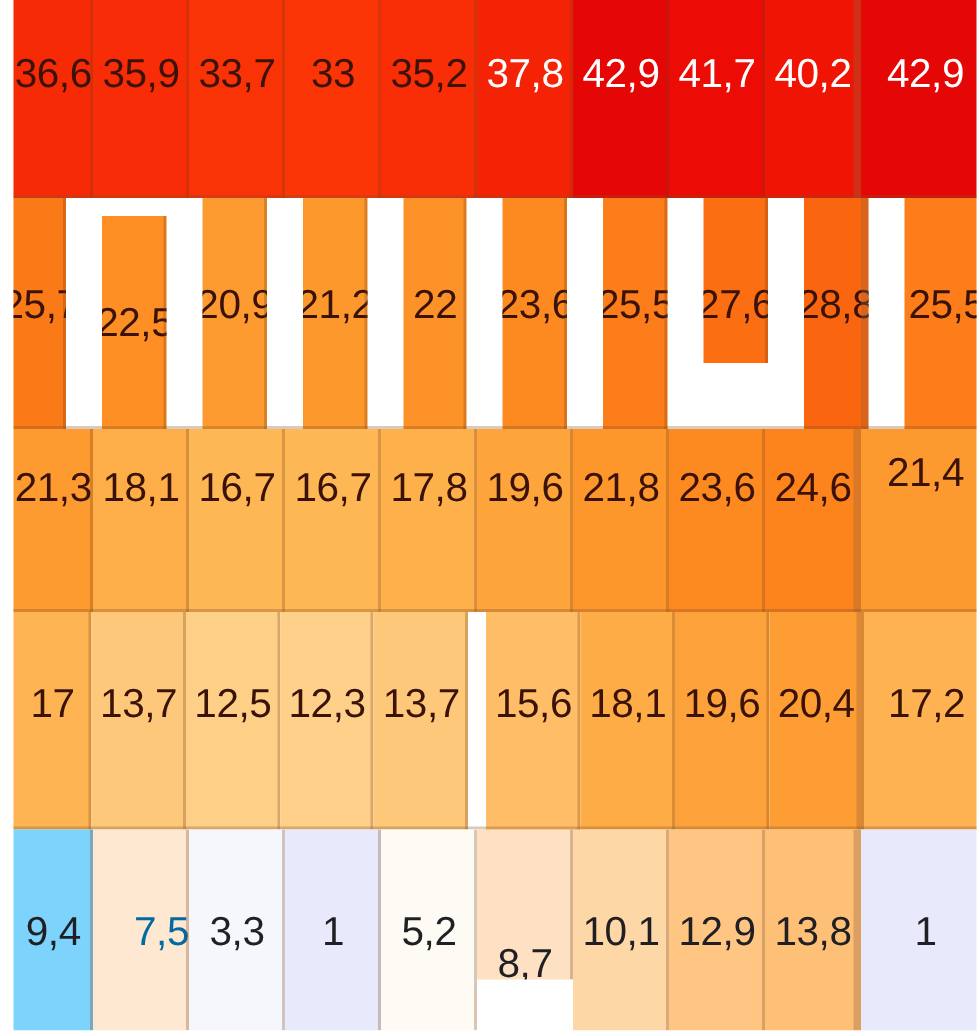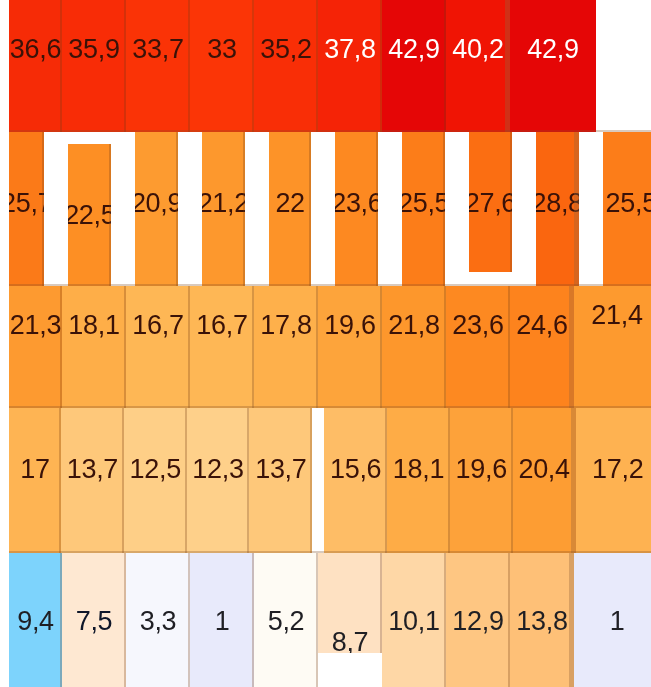--- a/index.html
+++ b/index.html
@@ -95,20 +95,23 @@
       </div>
       <div class="hm-cell sep-right" style="width: 64px; height: 132px; background: rgb(249, 46, 6); color: rgb(58, 18, 8); padding-top: 36px;">
         <span class="val">35,2</span>
       </div>
       <div class="hm-cell sep-right" style="width: 64px; height: 132px; background: rgb(245, 35, 6); color: rgb(255, 255, 255); padding-top: 36px;">
         <span class="val">37,8</span>
       </div>
       <div class="hm-cell sep-right" style="width: 64px; height: 132px; background: rgb(229, 6, 6); color: rgb(255, 255, 255); padding-top: 36px;">
         <span class="val">42,9</span>
       </div>
+      <div class="hm-cell sep-right" style="width: 64px; height: 132px; background: rgb(236, 12, 5); color: rgb(255, 255, 255); padding-top: 36px;">
+        <span class="val">41,7</span>
+      </div>
       <div class="hm-cell sep-right-wide" style="width: 64px; height: 132px; background: rgb(240, 20, 4); color: rgb(255, 255, 255); padding-top: 36px;">
         <span class="val">40,2</span>
       </div>
       <div class="hm-cell" style="width: 86px; height: 132px; background: rgb(229, 6, 6); color: rgb(255, 255, 255); padding-top: 36px;">
         <span class="val">42,9</span>
       </div>
     </div>
     <div class="hm-row sep-bottom" style="top: 132px; height: 154px; gap: 24px;">
       <div class="hm-cell sep-right" style="width: 53px; height: 154px; background: rgb(251, 122, 24); color: rgb(58, 18, 8); padding-top: 58px;">
         <span class="val">25,7</span>
@@ -124,21 +127,21 @@
       </div>
       <div class="hm-cell sep-right" style="width: 64px; height: 154px; background: rgb(253, 147, 40); color: rgb(58, 18, 8); padding-top: 58px;">
         <span class="val">22</span>
       </div>
       <div class="hm-cell sep-right" style="width: 64px; height: 154px; background: rgb(253, 137, 33); color: rgb(58, 18, 8); padding-top: 58px;">
         <span class="val">23,6</span>
       </div>
       <div class="hm-cell sep-right" style="width: 64px; height: 154px; background: rgb(252, 125, 25); color: rgb(58, 18, 8); padding-top: 58px;">
         <span class="val">25,5</span>
       </div>
-      <div class="hm-cell sep-right" style="width: 64px; height: 140px; background: rgb(251, 110, 18); color: rgb(58, 18, 8); padding-top: 58px;">
+      <div class="hm-cell sep-right" style="width: 64px; height: 110px; background: rgb(251, 110, 18); color: rgb(58, 18, 8); padding-top: 58px;">
         <span class="val">27,6</span>
       </div>
       <div class="hm-cell sep-right-wide" style="width: 64px; height: 154px; background: rgb(250, 102, 15); color: rgb(58, 18, 8); padding-top: 58px;">
         <span class="val">28,8</span>
       </div>
       <div class="hm-cell" style="width: 86px; height: 154px; background: rgb(252, 125, 25); color: rgb(58, 18, 8); padding-top: 58px;">
         <span class="val">25,5</span>
       </div>
     </div>
     <div class="hm-row sep-bottom" style="top: 286px; height: 122px;">
@@ -202,21 +205,21 @@
         <span class="val">20,4</span>
       </div>
       <div class="hm-cell" style="width: 86px; height: 145px; background: rgb(254, 178, 81); color: rgb(58, 18, 8); padding-top: 48px;">
         <span class="val">17,2</span>
       </div>
     </div>
     <div class="hm-row" style="top: 553px; height: 134px;">
       <div class="hm-cell sep-right" style="width: 53px; height: 134px; background: #7dd3fc; color: rgb(31, 31, 36); padding-top: 55px;">
         <span class="val">9,4</span>
       </div>
-      <div class="hm-cell sep-right" style="width: 64px; height: 134px; background: rgb(254, 232, 210); color: #0f172a; padding-top: 55px;">
+      <div class="hm-cell sep-right" style="width: 64px; height: 134px; background: rgb(254, 232, 210); color: #0369a1; padding-top: 55px; justify-content: flex-end;">
         <span class="val">7,5</span>
       </div>
       <div class="hm-cell sep-right" style="width: 64px; height: 134px; background: rgb(246, 247, 253); color: rgb(31, 31, 36); padding-top: 55px;">
         <span class="val">3,3</span>
       </div>
       <div class="hm-cell sep-right" style="width: 64px; height: 134px; background: rgb(232, 234, 251); color: rgb(31, 31, 36); padding-top: 55px;">
         <span class="val">1</span>
       </div>
       <div class="hm-cell sep-right" style="width: 64px; height: 134px; background: rgb(254, 251, 244); color: rgb(31, 31, 36); padding-top: 55px;">
         <span class="val">5,2</span>

